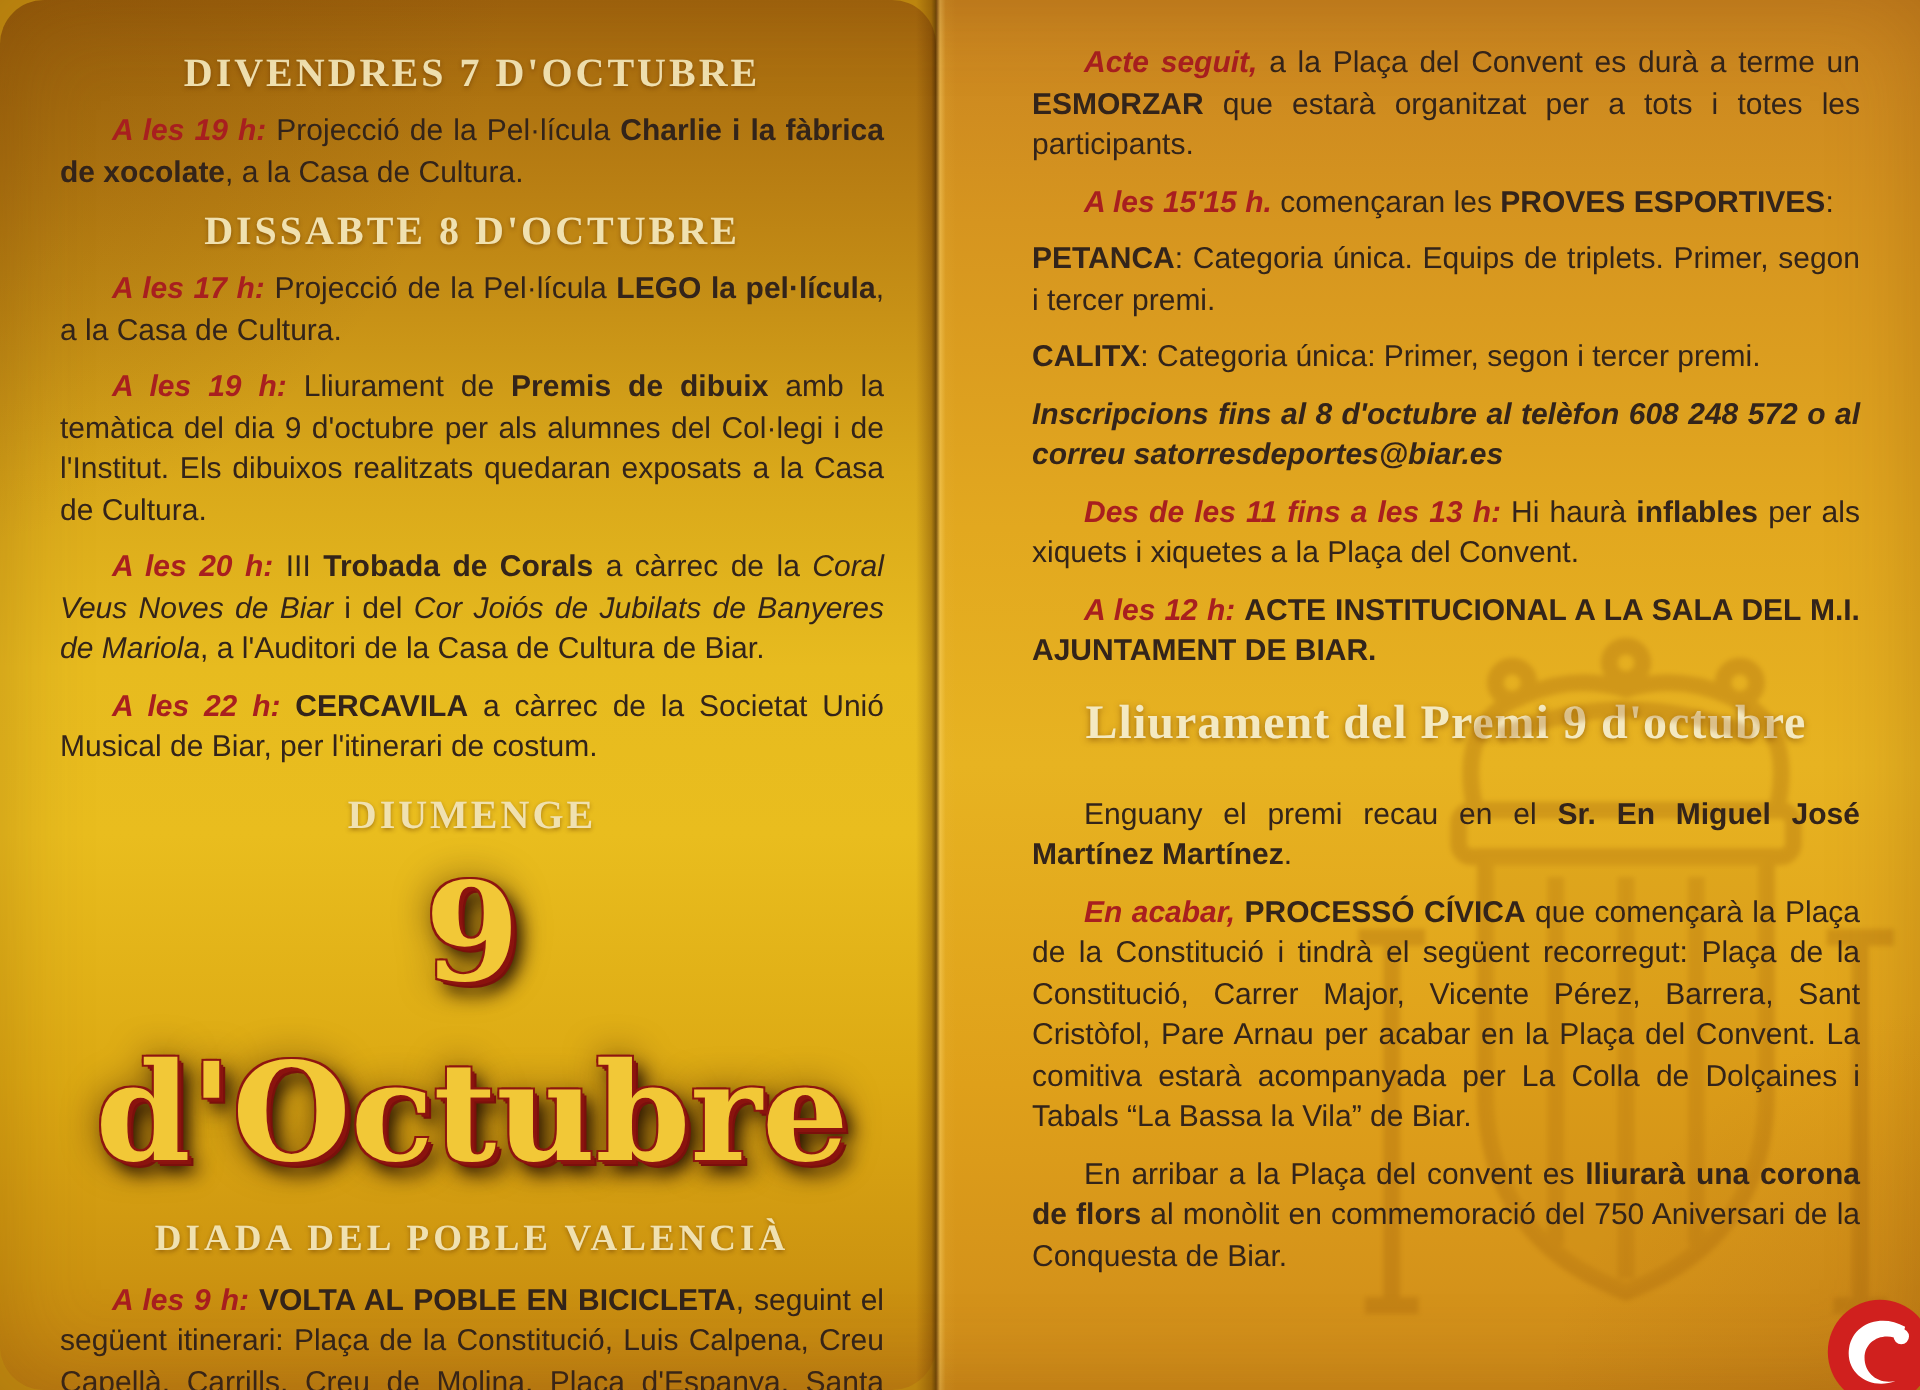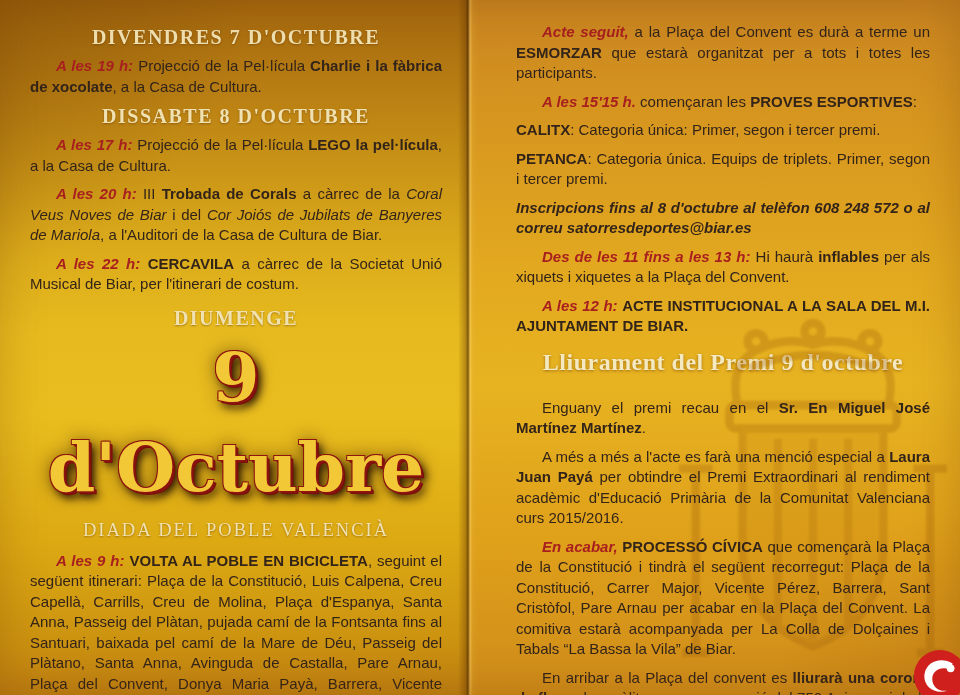--- a/index.html
+++ b/index.html
@@ -10,20 +10,21 @@
   }
   .spread{position:relative;width:960px;height:695px;overflow:hidden;}
   
   .page{position:absolute;top:0;height:695px;box-sizing:border-box;}
   .page-left{
     left:0;width:468px;
     background:
       radial-gradient(120% 90% at -10% -10%, rgba(120,70,5,0.45) 0%, rgba(120,70,5,0) 55%),
       linear-gradient(180deg,#a3670e 0%,#ba8013 14%,#d9a81a 34%,#e7bb1f 48%,#e9bd1e 60%,#dca913 78%,#cc9310 92%,#c08112 100%);
     padding:24px 26px 0 30px;
+    border-radius:22px;
   }
   .page-right{
     left:468px;width:492px;
     background:
       radial-gradient(80% 60% at 108% 108%, rgba(150,80,10,0.30) 0%, rgba(150,80,10,0) 60%),
       linear-gradient(180deg,#c98420 0%,#d6951f 16%,#e2a81f 38%,#e7b321 55%,#dfa01a 78%,#cf8c1a 100%);
     padding:22px 30px 0 48px;
   }
   .fold{
     position:absolute;left:458px;top:0;width:20px;height:695px;z-index:5;
@@ -35,21 +36,21 @@
     box-shadow:inset 0 0 46px rgba(110,55,0,0.28);}
   
   .day-heading{
     font-family:"Liberation Serif", serif;
     font-size:20px;font-weight:700;letter-spacing:1.5px;
     color:#f0e1b0;text-align:center;margin:8px 0 7px;
     text-shadow:0 1px 2px rgba(90,45,0,0.45);
   }
   .sub-heading{
     font-family:"Liberation Serif", serif;
-    font-size:18.5px;font-weight:400;letter-spacing:2px;
+    font-size:18.5px;font-weight:700;letter-spacing:2px;
     color:#f0e1b0;text-align:center;margin:8px 0 10px;
     text-shadow:0 1px 2px rgba(90,45,0,0.45);
   }
   .big-title{
     font-family:"DejaVu Serif", serif;
     font-size:68px;line-height:90px;font-weight:700;
     text-align:center;color:#f2c837;letter-spacing:0px;margin:2px 0 0;
     text-shadow:
       -1px -1px 0 #8e1510, 1px -1px 0 #8e1510,
       -1px 1px 0 #8e1510, 2px 2px 0 #8a130e, 3px 3px 0 #7a100c,
@@ -84,20 +85,21 @@
 <body>
 
 <div class="spread">
 
   <section class="page page-left">
     <h2 class="day-heading" style="margin-top:2px">DIVENDRES 7 D'OCTUBRE</h2>
     <p class="para"><span class="seg-r">A les 19 h:</span><span> Projecció de la Pel·lícula </span><span class="seg-b">Charlie i la fàbrica de xocolate</span><span>, a la Casa de Cultura.</span></p>
 
     <h2 class="day-heading">DISSABTE 8 D'OCTUBRE</h2>
     <p class="para"><span class="seg-r">A les 17 h:</span><span> Projecció de la Pel·lícula </span><span class="seg-b">LEGO la pel·lícula</span><span>, a la Casa de Cultura.</span></p>
+    <p class="para"><span class="seg-r">A les 19 h:</span><span> Lliurament de </span><span class="seg-b">Premis de dibuix</span><span> amb la temàtica del dia 9 d'octubre per als alumnes del Col·legi i de l'Institut. Els dibuixos realitzats quedaran exposats a la Casa de Cultura.</span></p>
     <p class="para"><span class="seg-r">A les 20 h:</span><span> III </span><span class="seg-b">Trobada de Corals</span><span> a càrrec de la </span><span class="seg-i">Coral Veus Noves de Biar</span><span> i del </span><span class="seg-i">Cor Joiós de Jubilats de Banyeres de Mariola</span><span>, a l'Auditori de la Casa de Cultura de Biar.</span></p>
     <p class="para"><span class="seg-r">A les 22 h:</span><span> </span><span class="seg-b">CERCAVILA</span><span> a càrrec de la Societat Unió Musical de Biar, per l'itinerari de costum.</span></p>
 
     <h2 class="day-heading" style="margin-top:12px;margin-bottom:0">DIUMENGE</h2>
     <div class="big-title">9 d'Octubre</div>
     <h3 class="sub-heading">DIADA DEL POBLE VALENCIÀ</h3>
     <p class="para"><span class="seg-r">A les 9 h:</span><span> </span><span class="seg-b">VOLTA AL POBLE EN BICICLETA</span><span>, seguint el següent itinerari: Plaça de la Constitució, Luis Calpena, Creu Capellà, Carrills, Creu de Molina, Plaça d'Espanya, Santa Anna, Passeig del Plàtan, pujada camí de la Fontsanta fins al Santuari, baixada pel camí de la Mare de Déu, Passeig del Plàtano, Santa Anna, Avinguda de Castalla, Pare Arnau, Plaça del Convent, Donya Maria Payà, Barrera, Vicente Pérez, Carrer Major, Plaça de la Constitució, General Azcàrraga, País Valencià i Plaça del Convent.</span></p>
   </section>
 
   <div class="fold"></div>
@@ -117,30 +119,29 @@
         <line x1="100" y1="72" x2="100" y2="192"></line>
         <line x1="121" y1="72" x2="121" y2="182"></line>
         <path d="M30 90 v110 M20 90 h20 M22 200 h16"></path>
         <path d="M170 90 v110 M160 90 h20 M162 200 h16"></path>
       </g>
       <path d="M58 66 h84 v70 q0 44 -42 60 q-42 -16 -42 -60 z" fill="#b06f0c" opacity="0.35"></path>
     </svg>
 
     <p class="para"><span class="seg-r">Acte seguit,</span><span> a la Plaça del Convent es durà a terme un </span><span class="seg-b">ESMORZAR</span><span> que estarà organitzat per a tots i totes les participants.</span></p>
     <p class="para"><span class="seg-r">A les 15'15 h.</span><span> començaran les </span><span class="seg-b">PROVES ESPORTIVES</span><span>:</span></p>
+    <p class="para noindent"><span class="seg-b">PETANCA</span><span>: Categoria única. Equips de triplets. Primer, segon i tercer premi.</span></p>
     <p class="para noindent"><span class="seg-b">CALITX</span><span>: Categoria única: Primer, segon i tercer premi.</span></p>
-    <p class="para noindent"><span class="seg-b">PETANCA</span><span>: Categoria única. Equips de triplets. Primer, segon i tercer premi.</span></p>
     <p class="para noindent"><span class="seg-bi">Inscripcions fins al 8 d'octubre al telèfon 608 248 572 o al correu satorresdeportes@biar.es</span></p>
     <p class="para"><span class="seg-r">Des de les 11 fins a les 13 h:</span><span> Hi haurà </span><span class="seg-b">inflables</span><span> per als xiquets i xiquetes a la Plaça del Convent.</span></p>
     <p class="para"><span class="seg-r">A les 12 h:</span><span> </span><span class="seg-b">ACTE INSTITUCIONAL A LA SALA DEL M.I. AJUNTAMENT DE BIAR.</span></p>
 
     <h2 class="serif-heading">Lliurament del Premi 9 d'octubre</h2>
 
     <p class="para"><span>Enguany el premi recau en el </span><span class="seg-b">Sr. En Miguel José Martínez Martínez</span><span>.</span></p>
-    <p class="para"><span>A més a més a l'acte es farà una menció especial a </span><span class="seg-b">Laura Juan Payá</span><span> per obtindre el Premi Extraordinari al rendiment acadèmic d'Educació Primària de la Comunitat Valenciana curs 2015/2016.</span></p>
     <p class="para"><span class="seg-r">En acabar,</span><span> </span><span class="seg-b">PROCESSÓ CÍVICA</span><span> que començarà la Plaça de la Constitució i tindrà el següent recorregut: Plaça de la Constitució, Carrer Major, Vicente Pérez, Barrera, Sant Cristòfol, Pare Arnau per acabar en la Plaça del Convent. La comitiva estarà acompanyada per La Colla de Dolçaines i Tabals “La Bassa la Vila” de Biar.</span></p>
     <p class="para"><span>En arribar a la Plaça del convent es </span><span class="seg-b">lliurarà una corona de flors</span><span> al monòlit en commemoració del 750 Aniversari de la Conquesta de Biar.</span></p>
 
     <svg class="tv-logo" viewBox="0 0 60 60" aria-hidden="true">
       <circle cx="30" cy="30" r="27" fill="#d0201e"></circle>
       <path d="M43 17 c-12 -7 -27 -2 -29 11 c-2 13 11 22 24 17 c-9 2 -16 -4 -16 -12 c0 -9 10 -14 19 -9 z" fill="#ffffff"></path>
       <circle cx="41" cy="22" r="4" fill="#ffffff"></circle>
     </svg>
   </section>
 

